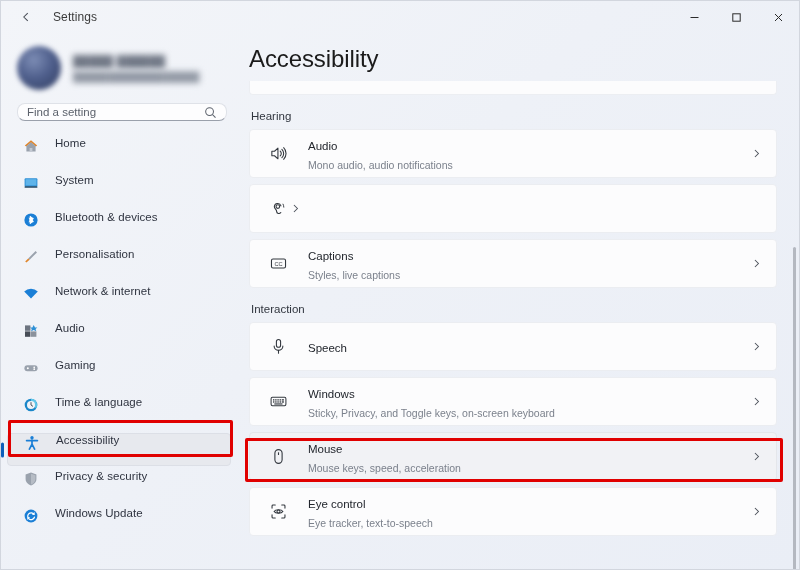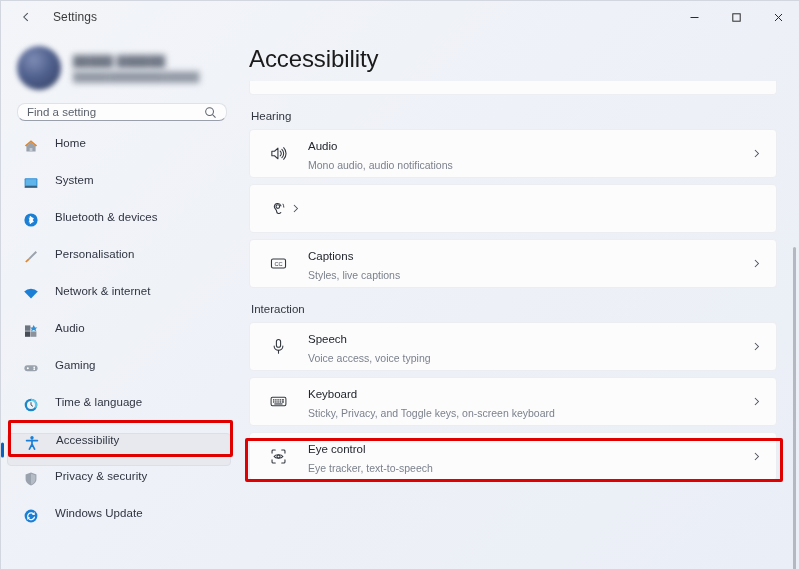--- a/index.html
+++ b/index.html
@@ -497,21 +497,20 @@
       <div class="card">
         <span class="card-icon">
           <svg width="19" height="19" viewBox="0 0 20 20" fill="none" stroke="#33383f" stroke-width="1.15" stroke-linecap="round">
             <rect x="7.8" y="2.6" width="4.4" height="8.2" rx="2.2"></rect>
             <path d="M5.4 9.4 A4.6 4.6 0 0 0 14.6 9.4"></path>
             <path d="M10 14 V17"></path>
           </svg>
         </span>
         <span class="card-text">
           <span class="card-title">Speech</span>
-          <span class="card-sub" style="display:block">Voice access, voice typing</span>
         </span>
         <span class="chevron">
           <svg width="11" height="11" viewBox="0 0 12 12" fill="none" stroke="#4b515a" stroke-width="1.1">
               <path d="M4.3 2.2 L8.1 6 L4.3 9.8"></path>
             </svg>
         </span>
       </div>
 
       <div class="card">
         <span class="card-icon">
@@ -526,30 +525,47 @@
               <rect x="4.2" y="9.8" width="1.5" height="1.4"></rect>
                 <rect x="6.5" y="9.8" width="1.5" height="1.4"></rect>
               <rect x="8.8" y="9.8" width="1.5" height="1.4"></rect>
                 <rect x="11.1" y="9.8" width="1.5" height="1.4"></rect>
               <rect x="13.4" y="9.8" width="2.3" height="1.4"></rect>
               <rect x="5.6" y="12" width="8.6" height="1.2"></rect>
             </g>
           </svg>
         </span>
         <span class="card-text">
-          <span class="card-title">Keyboard</span>
+          <span class="card-title">Windows</span>
           <span class="card-sub" style="display:block">Sticky, Privacy, and Toggle keys, on-screen keyboard</span>
         </span>
         <span class="chevron">
           <svg width="11" height="11" viewBox="0 0 12 12" fill="none" stroke="#4b515a" stroke-width="1.1">
               <path d="M4.3 2.2 L8.1 6 L4.3 9.8"></path>
             </svg>
         </span>
       </div>
 
+      <div class="card hovered">
+        <span class="card-icon">
+          <svg width="19" height="19" viewBox="0 0 20 20" fill="none" stroke="#33383f" stroke-width="1.15">
+            <rect x="6.2" y="2.8" width="7.6" height="14.4" rx="3.8"></rect>
+            <path d="M10 5.6 V8.4"></path>
+          </svg>
+        </span>
+        <span class="card-text">
+          <span class="card-title">Mouse</span>
+          <span class="card-sub" style="display:block">Mouse keys, speed, acceleration</span>
+        </span>
+        <span class="chevron">
+          <svg width="11" height="11" viewBox="0 0 12 12" fill="none" stroke="#4b515a" stroke-width="1.1">
+              <path d="M4.3 2.2 L8.1 6 L4.3 9.8"></path>
+            </svg>
+        </span>
+      </div>
 
       <div class="card">
         <span class="card-icon">
           <svg width="19" height="19" viewBox="0 0 20 20" fill="none" stroke="#33383f" stroke-width="1.15" stroke-linecap="round">
             <path d="M3.2 6.4 V4 A1 1 0 0 1 4.2 3.2 H6.6"></path>
             <path d="M16.8 6.4 V4 A1 1 0 0 0 15.8 3.2 H13.4"></path>
             <path d="M3.2 13.6 V16 A1 1 0 0 0 4.2 16.8 H6.6"></path>
             <path d="M16.8 13.6 V16 A1 1 0 0 1 15.8 16.8 H13.4"></path>
             <path d="M5.4 10 C6.8 7.6 13.2 7.6 14.6 10 C13.2 12.4 6.8 12.4 5.4 10 Z"></path>
             <circle cx="10" cy="10" r="1.6"></circle>

